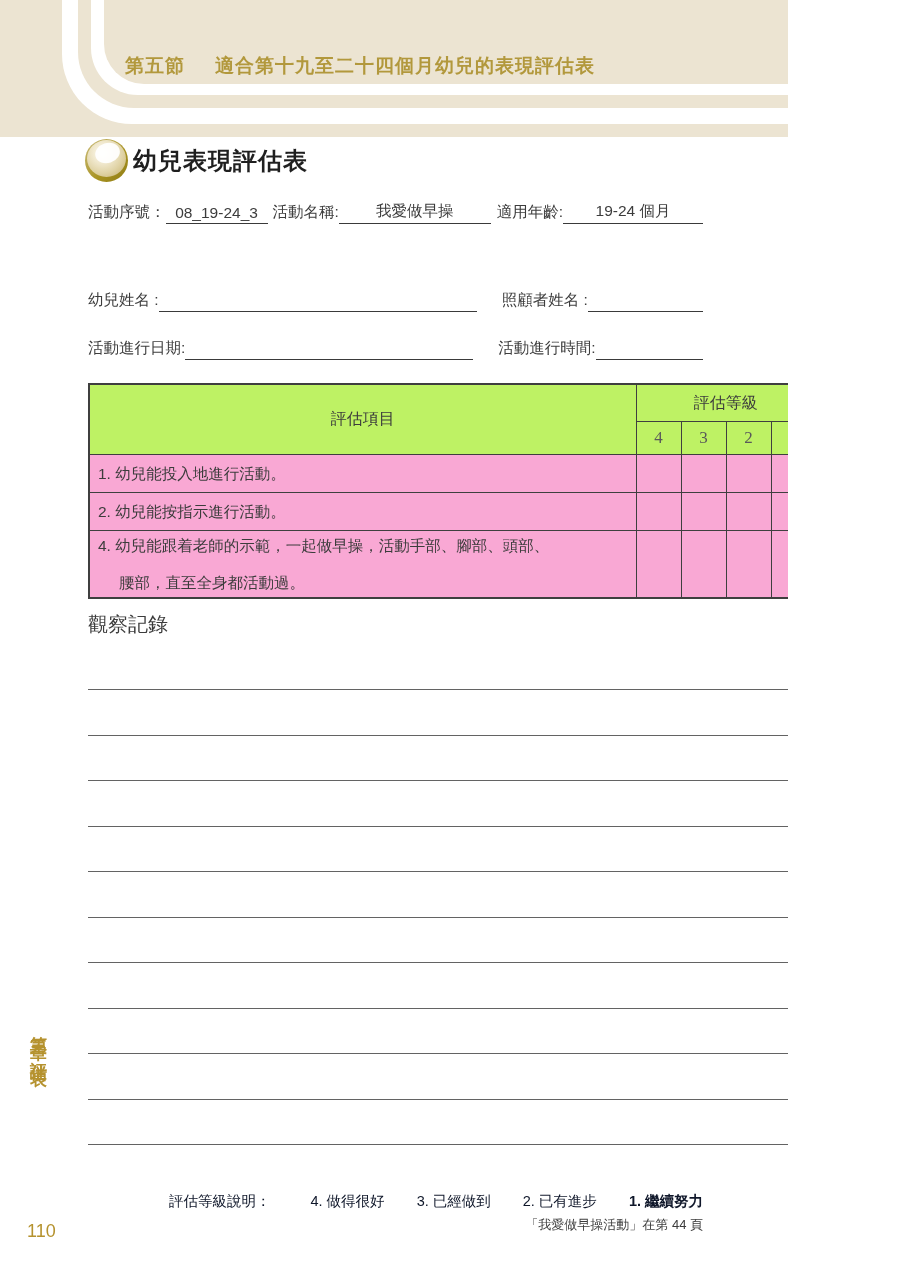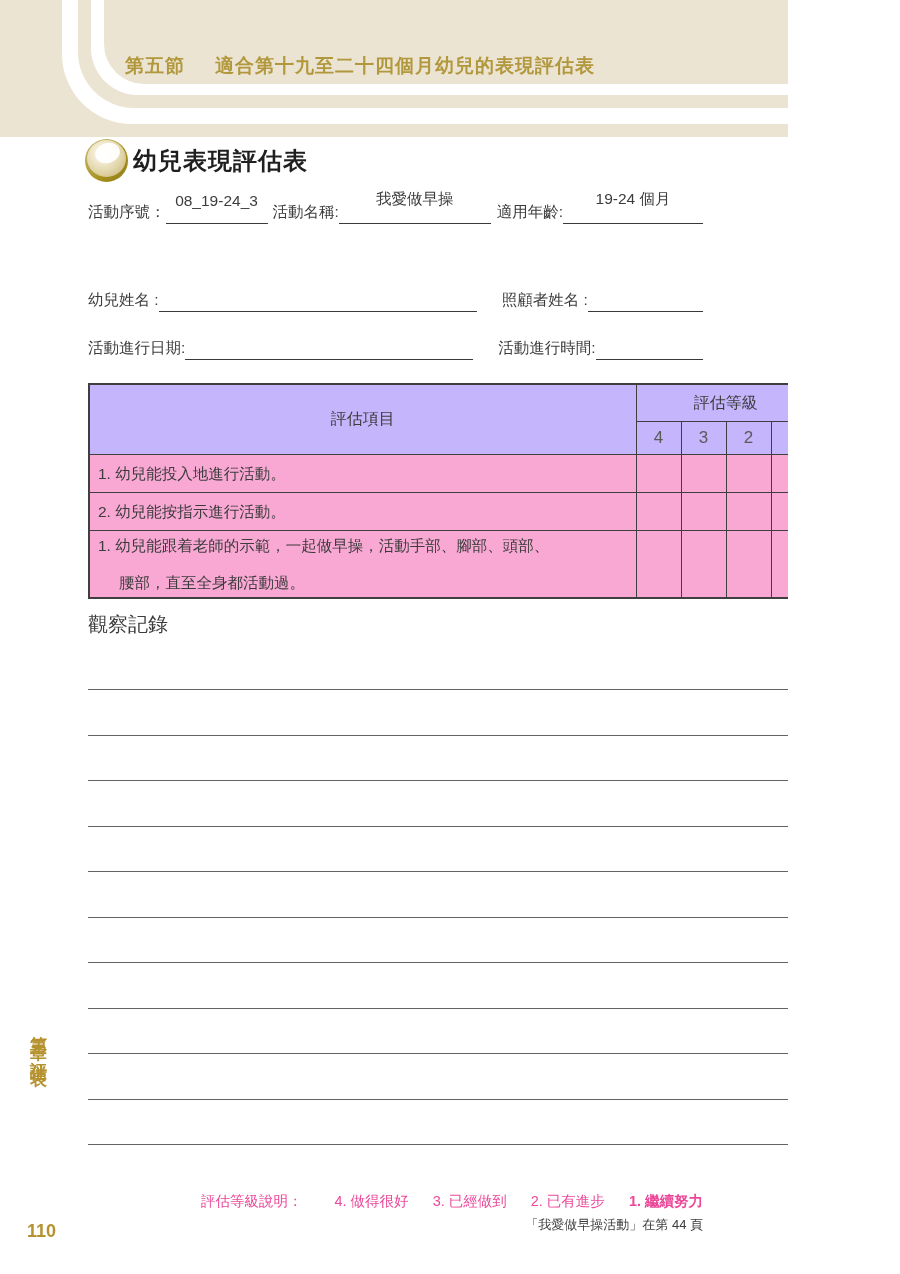--- a/index.html
+++ b/index.html
@@ -24,51 +24,51 @@
   .pearl .sphere{position:absolute;left:2px;top:1px;right:2px;bottom:5px;border-radius:50%;
          background:radial-gradient(circle at 40% 35%,#fffdf2 0%,#f1e9cf 30%,#e0d3a5 60%,#cdbb7e 85%,#c3ad65 100%);}
   .pearl .shine{position:absolute;left:24%;top:9%;width:58%;height:46%;border-radius:50%;
          background:#ffffff;opacity:.92;transform:rotate(-18deg);}
   .doc-title{position:absolute;left:133px;top:145px;font-size:24px;font-weight:bold;color:#1f1f1f;letter-spacing:1px;}
 
   
   .frow{position:absolute;left:88px;right:85px;height:26px;display:flex;align-items:flex-end;
         font-size:15.5px;color:#3c3c3c;white-space:nowrap;}
   .frow .lbl{flex:0 0 auto;padding-bottom:1px;}
-  .ul{border-bottom:1.6px solid #3a3a3a;text-align:center;padding-bottom:13px;}
+  .ul{border-bottom:1.6px solid #3a3a3a;text-align:center;padding-bottom:1px;}
   .ul.grow{flex:1 1 auto;}
   .gap{flex:0 0 25px;}
 
   
   table.assess{position:absolute;left:88px;top:383px;width:727px;border-collapse:collapse;
         table-layout:fixed;border:2px solid #3f3f3f;font-size:15.5px;color:#3c3c3c;}
   table.assess td,table.assess th{border:1px solid #3f3f3f;font-weight:normal;}
-  .th-beige{background:#c4b5fd;text-align:center;}
+  .th-beige{background:#bef264;text-align:center;font-family:Liberation Serif, serif;}
   .rate-head{height:34px;font-size:16px;}
   .num-row td{height:30px;text-align:center;font-size:17px;color:#5a5a5a;}
   .item-head{font-size:16px;}
   .body-row td{background:#f9a8d4;}
   .item-cell{padding:4px 8px;line-height:21px;}
   .r1 td{height:29px;} .r2 td{height:29px;} .r3 td{height:48px;}
   .indent{padding-left:21px;margin-top:16px;}
 
   
   .obs-label{position:absolute;left:88px;top:611px;font-size:20px;color:#3c3c3c;}
   .obs-line{position:absolute;left:88px;width:727px;border-top:1.7px solid #636363;}
 
   
   .chapter-tab{position:absolute;left:27px;top:1022px;color:#b5922e;font-weight:bold;font-size:17px;}
   .chapter-tab div{writing-mode:vertical-rl;letter-spacing:4px;margin:0 auto;}
   .chapter-tab .part2{margin-top:14px;}
-  .page-num{position:absolute;left:27px;top:1221px;font-size:18px;font-weight:bold;color:#b5922e;}
+  .page-num{position:absolute;left:27px;top:1221px;font-size:18px;font-weight:normal;color:#b5922e;}
 
   
-  .legend{position:absolute;right:85px;top:1192px;font-size:14.5px;color:#ec4899;display:flex;white-space:nowrap;}
+  .legend{position:absolute;right:85px;top:1192px;font-size:14.5px;color:#0f172a;display:flex;white-space:nowrap;}
   .legend .l-lbl{margin-right:8px;}
-  .legend .l-item{margin-left:24px;}
+  .legend .l-item{margin-left:32px;}
   .legend .l-item:first-of-type{margin-left:4px;}
   .legend .bold{font-weight:bold;}
   .ref-line{position:absolute;right:85px;top:1216px;font-size:13px;color:#3c3c3c;white-space:nowrap;}
 </style>
 </head>
 <body>
 
 <div class="page">
 
   <div class="hdr">
@@ -143,21 +143,21 @@
     </tr>
     <tr class="body-row r2">
       <td class="item-cell">2. 幼兒能按指示進行活動。</td>
       <td></td>
       <td></td>
       <td></td>
       <td></td>
     </tr>
     <tr class="body-row r3">
       <td class="item-cell">
-        <div>1. 幼兒能跟着老師的示範，一起做早操，活動手部、腳部、頭部、</div>
+        <div>4. 幼兒能跟着老師的示範，一起做早操，活動手部、腳部、頭部、</div>
         <div class="indent">腰部，直至全身都活動過。</div>
       </td>
       <td></td>
       <td></td>
       <td></td>
       <td></td>
     </tr>
   </tbody>
     </table>
 

